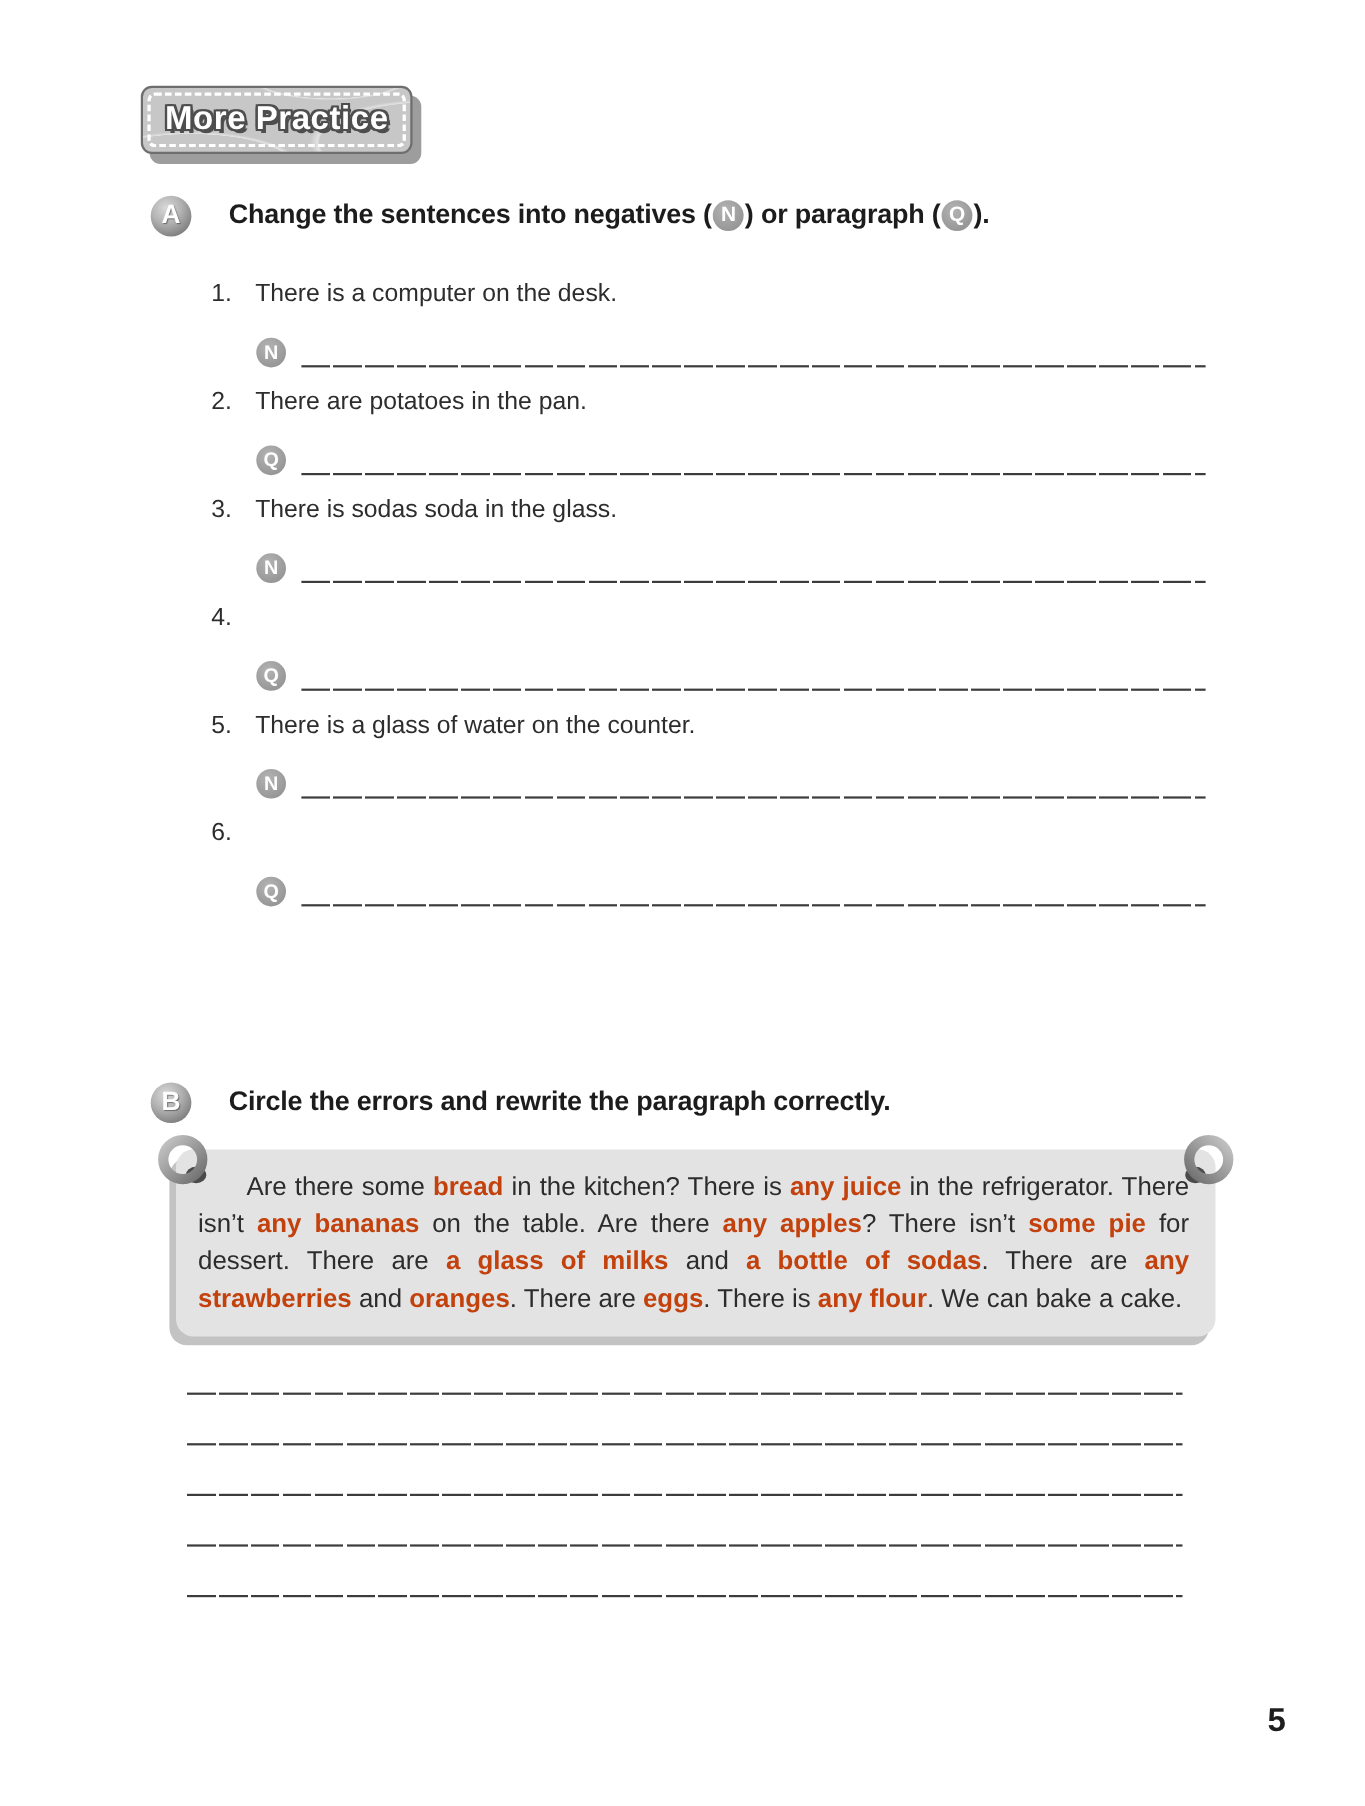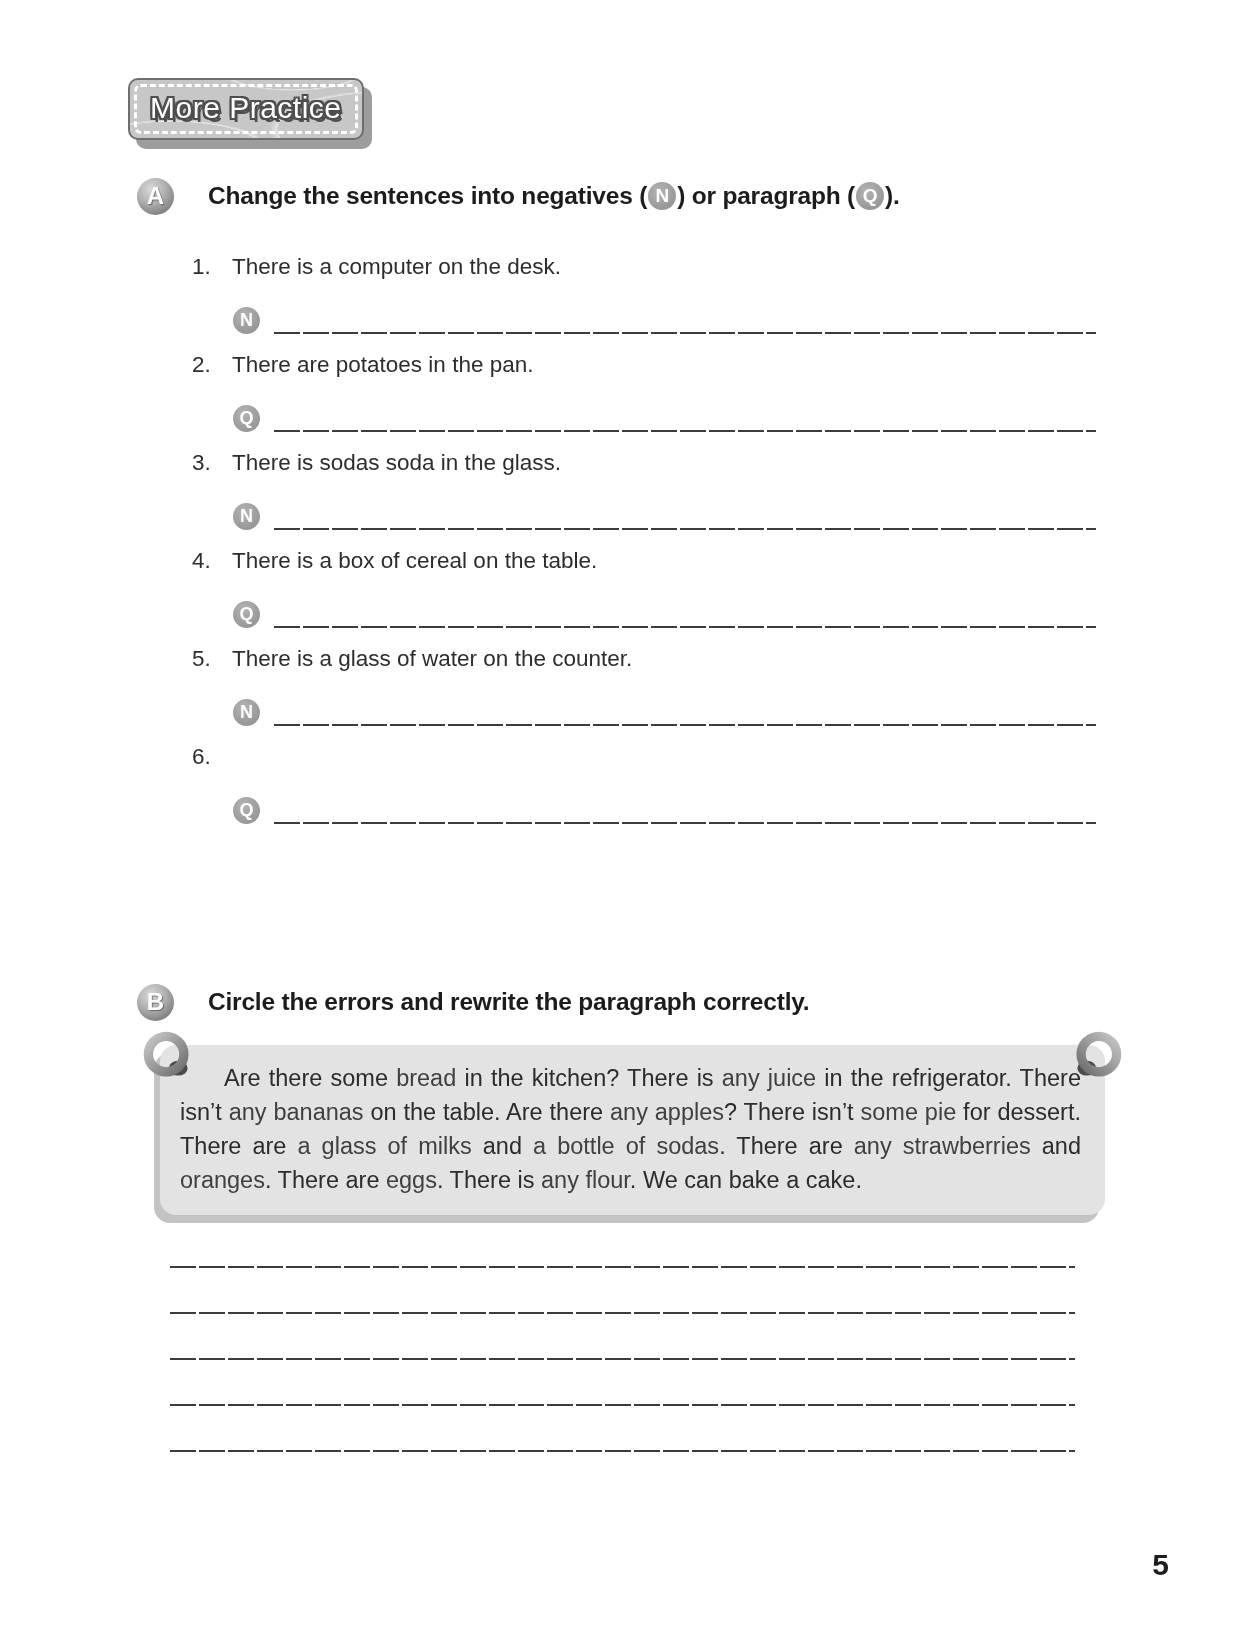--- a/index.html
+++ b/index.html
@@ -28,21 +28,21 @@
   }
   .badge::before{
     content:'';
     position:absolute;inset:4px;
     border:3px dashed #ffffff;
     border-radius:7px;
     pointer-events:none;
   }
   .badge-label{
     position:relative;
-    font-size:30px;font-weight:400;letter-spacing:.5px;color:#ffffff;
+    font-size:30px;font-weight:700;letter-spacing:.5px;color:#ffffff;
     text-shadow:
       -2px -2px 0 #4e4e4e, 2px -2px 0 #4e4e4e, -2px 2px 0 #4e4e4e, 2px 2px 0 #4e4e4e,
       0 -2px 0 #4e4e4e, 0 2px 0 #4e4e4e, -2px 0 0 #4e4e4e, 2px 0 0 #4e4e4e,
       3px 4px 0 #4e4e4e;
   }
 
   
   .section{position:absolute;left:137px;width:959px;}
   .section-a{top:166px;}
   .section-b{top:972px;}
@@ -94,21 +94,21 @@
     background:#e3e3e4;
     border-radius:16px;
     box-shadow:-6px 8px 0 #c3c3c3;
     padding:16px 24px 18px 20px;
   }
   .error-paragraph{
     margin:0;
     font-size:23.5px;line-height:34px;color:#2c2c2c;
     text-align:justify;text-indent:44px;
   }
-  .error-paragraph b{font-weight:400;color:#404040;}
+  .error-paragraph b{font-weight:700;color:#c2410c;}
   .ring{position:absolute;z-index:3;}
   .ring-left{left:-20px;top:-17px;}
   .ring-right{right:-20px;top:-17px;}
 
   
   .writing-lines{position:absolute;left:170px;top:1222px;width:905px;}
   .write-line{
     height:46px;
     background:repeating-linear-gradient(to right,#3c3c3c 0,#3c3c3c 26px,rgba(0,0,0,0) 26px,rgba(0,0,0,0) 29px);
     background-size:100% 2px;background-position:left bottom;background-repeat:no-repeat;
@@ -170,21 +170,20 @@
     </div>
     <div class="answer-row">
       <span class="nq">N</span>
       <span class="answer-line"></span>
     </div>
   </div>
 
   <div class="item">
     <div class="sentence-row">
       <span class="item-number">4.</span>
-      <span class="item-sentence">There is a box of cereal on the table.</span>
     </div>
     <div class="answer-row">
       <span class="nq">Q</span>
       <span class="answer-line"></span>
     </div>
   </div>
 
   <div class="item">
     <div class="sentence-row">
       <span class="item-number">5.</span>

